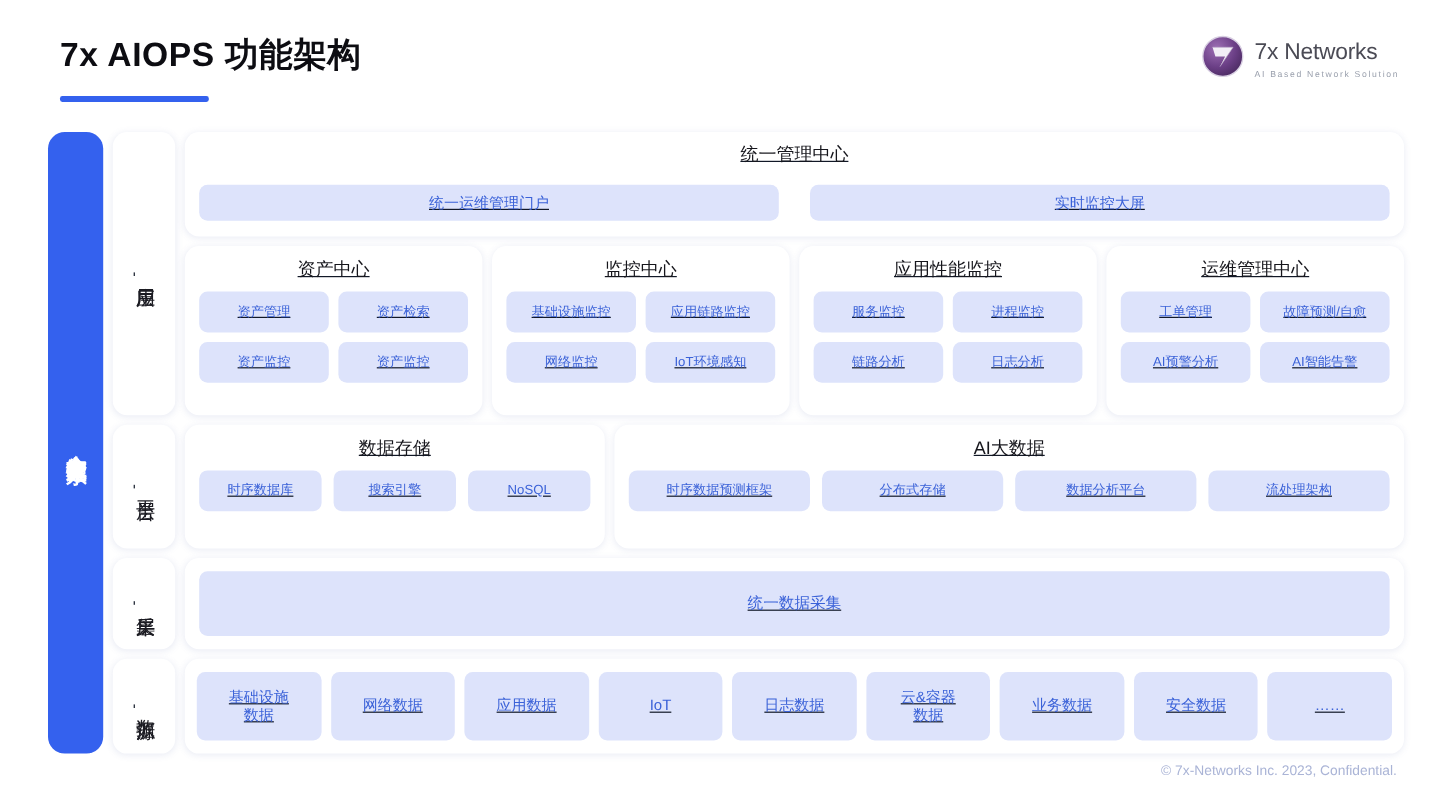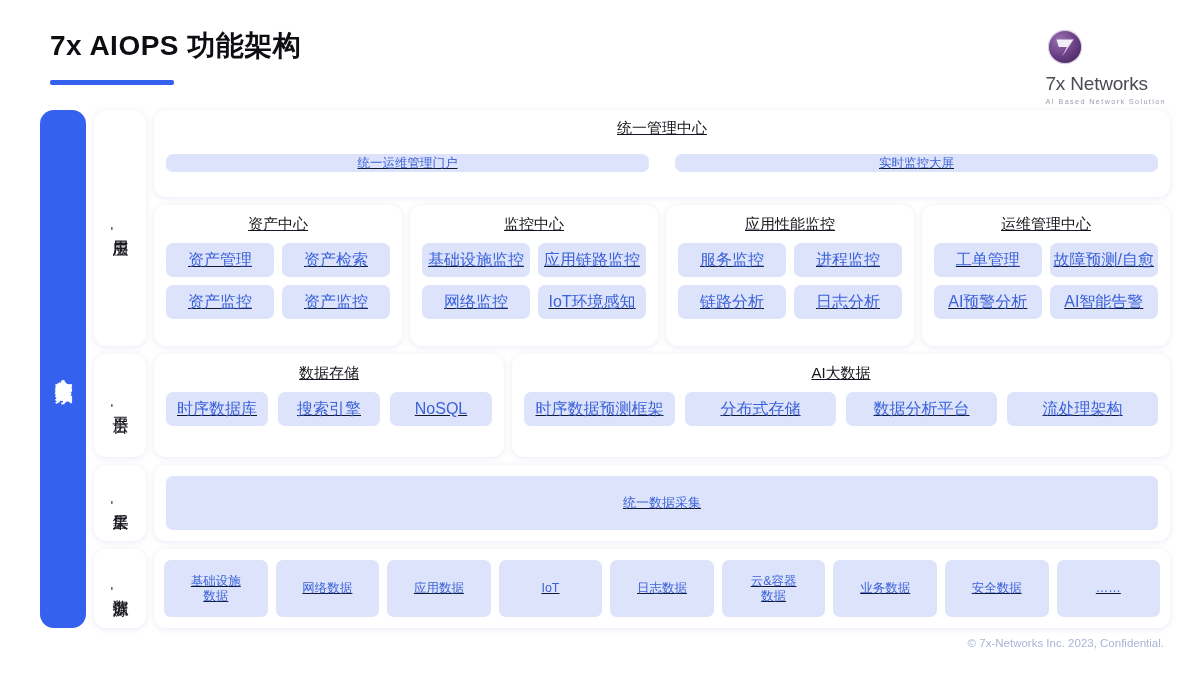--- a/index.html
+++ b/index.html
@@ -44,23 +44,22 @@
     background: #3461ee;
     border-radius: 2px;
   }
 
   
   .logo {
     position: absolute;
     right: 34px;
     top: 28px;
     display: flex;
-    align-items: flex-start;
-    gap: 8px;
-    flex-direction: column;
+    align-items: flex-end;
+    gap: 8px;
   }
   .logo-mark { width: 38px; height: 38px; flex: 0 0 38px; }
   .logo-text-wrap { display: flex; flex-direction: column; justify-content: center; }
   .logo-name {
     font-size: 19px;
     color: #4b4b55;
     line-height: 1.05;
     letter-spacing: -0.2px;
     white-space: nowrap;
   }
@@ -159,21 +158,21 @@
     font-weight: 500;
     margin-bottom: 9px;
     white-space: nowrap;
   }
 
   
   .chip {
     background: #dde3fb;
     color: #3b62d8;
     border-radius: 7px;
-    font-size: 16px;
+    font-size: 11px;
     display: flex;
     align-items: center;
     justify-content: center;
     text-align: center;
     line-height: 1.18;
     padding: 2px 4px;
     white-space: nowrap;
   }
   .chip.wrap { white-space: normal; }
 
@@ -190,21 +189,21 @@
     flex: 1 1 auto;
     background: #ffffff;
     border-radius: 12px;
     box-shadow: 0 1px 6px rgba(96,116,180,0.14);
     padding: 9px 12px 12px;
     height: 72px;
     display: flex;
     flex-direction: column;
   }
   .top-row { display: flex; gap: 26px; margin-top: 7px; }
-  .top-row .chip { flex: 1 1 0; height: 18px; font-size: 12.5px; }
+  .top-row .chip { flex: 1 1 0; height: 30px; font-size: 12.5px; }
 
   .app-stack {
     flex: 1 1 auto;
     display: flex;
     flex-direction: column;
     gap: 8px;
     min-width: 0;
   }
   .app-panels { display: flex; gap: 8px; flex: 1 1 auto; min-width: 0; }
   .app-panels > .panel { flex: 1 1 0; min-width: 0; }
@@ -223,21 +222,21 @@
     padding: 11px 12px;
   }
   .panel-collect .chip { height: 100%; font-size: 13px; }
 
   
   .panel-src {
     flex: 1 1 auto;
     justify-content: center;
     padding: 11px 10px;
   }
-  .src-line { display: flex; gap: 8px; height: 100%; }
+  .src-line { display: flex; gap: 8px; height: 100%; justify-content: flex-end; }
   .src-line .chip { flex: 1 1 0; height: 100%; font-size: 12.5px; }
 
   
   .footer {
     position: absolute;
     right: 36px;
     bottom: 26px;
     font-size: 11.5px;
     color: #aab4d6;
     white-space: nowrap;

